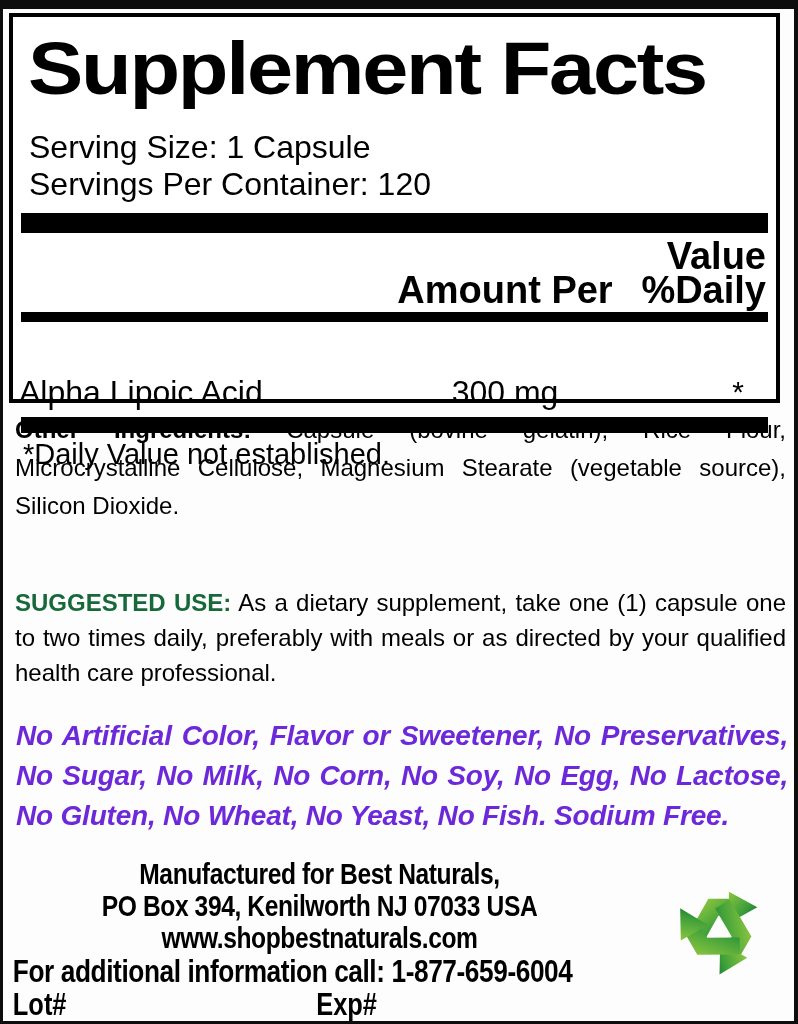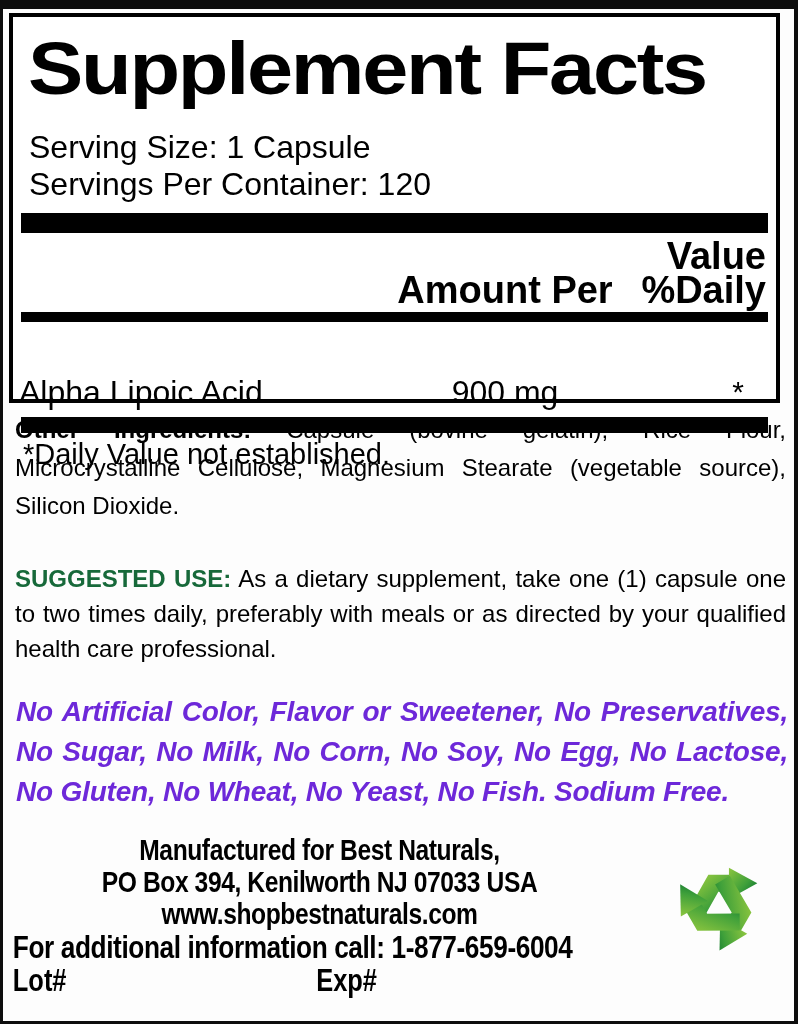--- a/index.html
+++ b/index.html
@@ -71,21 +71,21 @@
   }
 
   
   .para {
     margin: 8px 8px 0 12px;
     font-size: 24px;
     line-height: 38px;
     text-align: justify;
   }
   .para .lead { font-weight: bold; }
-  .suggested { margin-top: 36px; line-height: 35px; }
+  .suggested { margin-top: 60px; line-height: 35px; }
   .suggested .lead { color: #17693a; }
 
   .claims {
     margin: 26px 6px 0 13px;
     font-size: 28px;
     line-height: 40px;
     font-style: italic;
     font-weight: bold;
     color: #6d28d9;
     text-align: justify;
@@ -134,21 +134,21 @@
       <div class="col-dv">
         <div class="hdr">Value</div>
         <div class="hdr">%Daily</div>
       </div>
     </div>
 
     <div class="bar bar-medium"></div>
 
     <div class="cols data-row">
       <div class="cell col-name">Alpha Lipoic Acid</div>
-      <div class="cell col-amount">900 mg</div>
+      <div class="cell col-amount">300 mg</div>
       <div class="cell col-dv">*</div>
     </div>
 
     <div class="bar bar-heavy"></div>
 
     <div class="footnote">*Daily Value not established.</div>
   </div>
 
   <p class="para"><span class="lead">Other Ingredients:</span><span> Capsule (bovine gelatin), Rice Flour, Microcrystalline Cellulose, Magnesium Stearate (vegetable source), Silicon Dioxide.</span></p>
 

